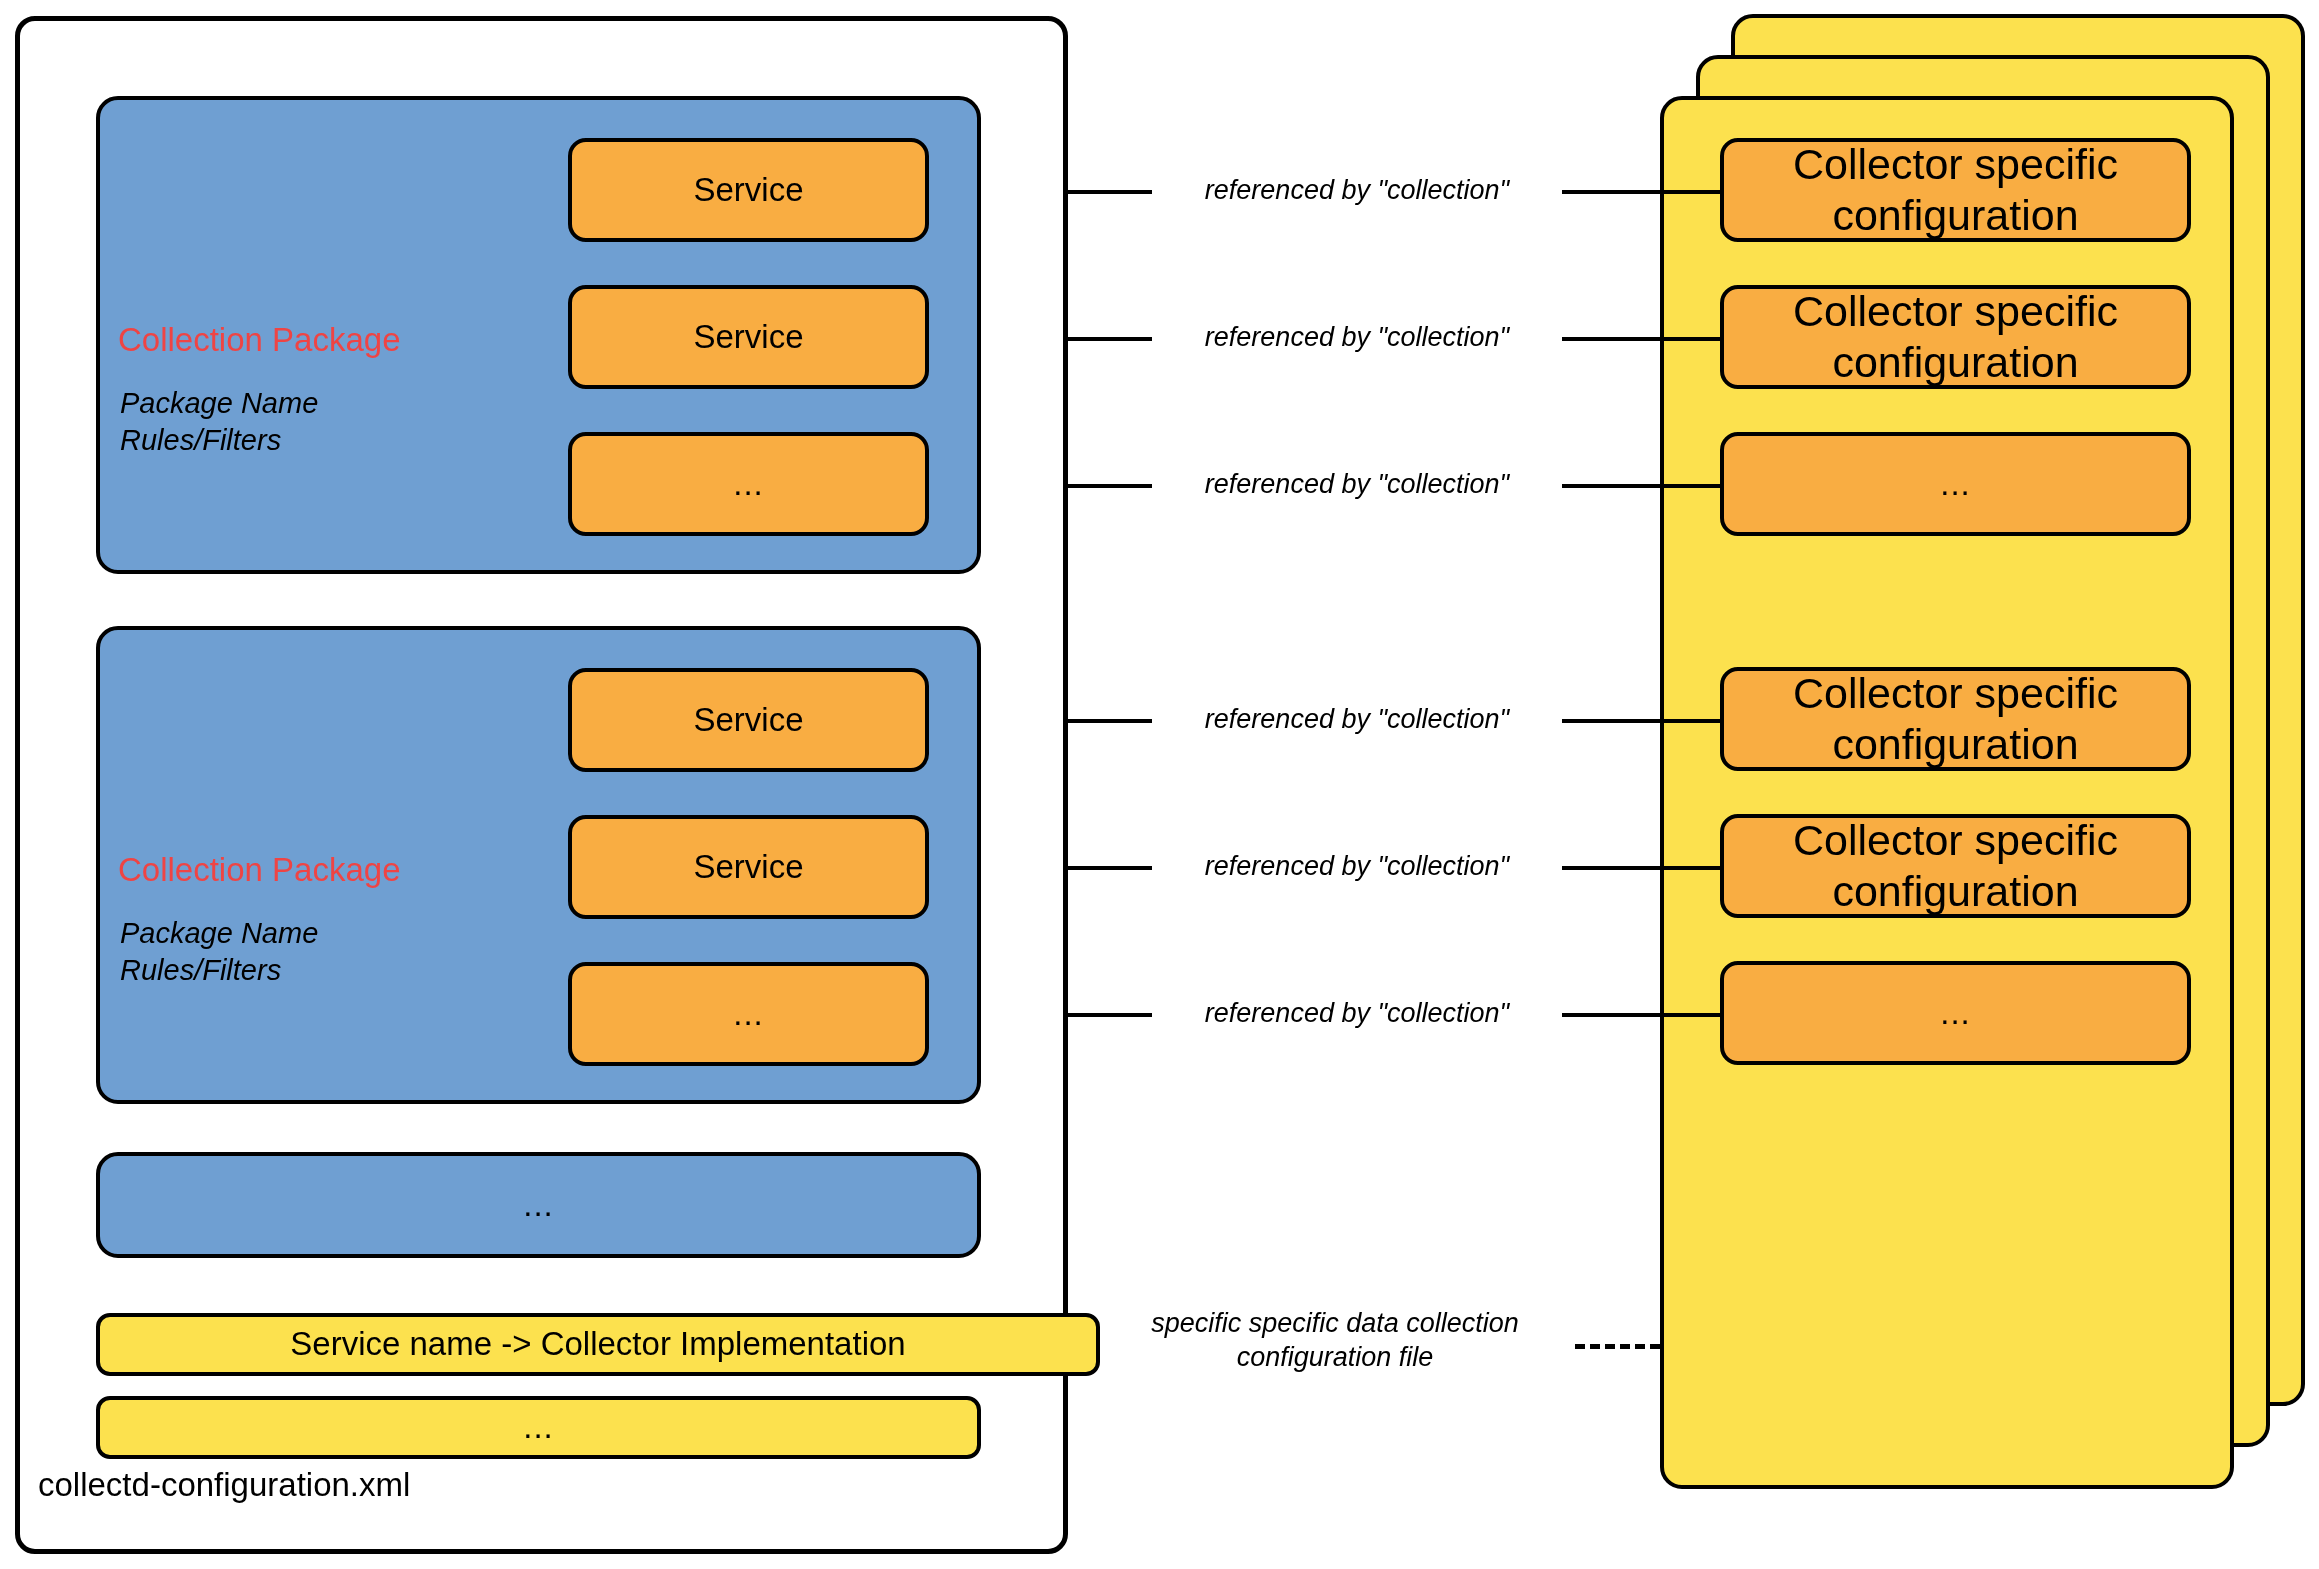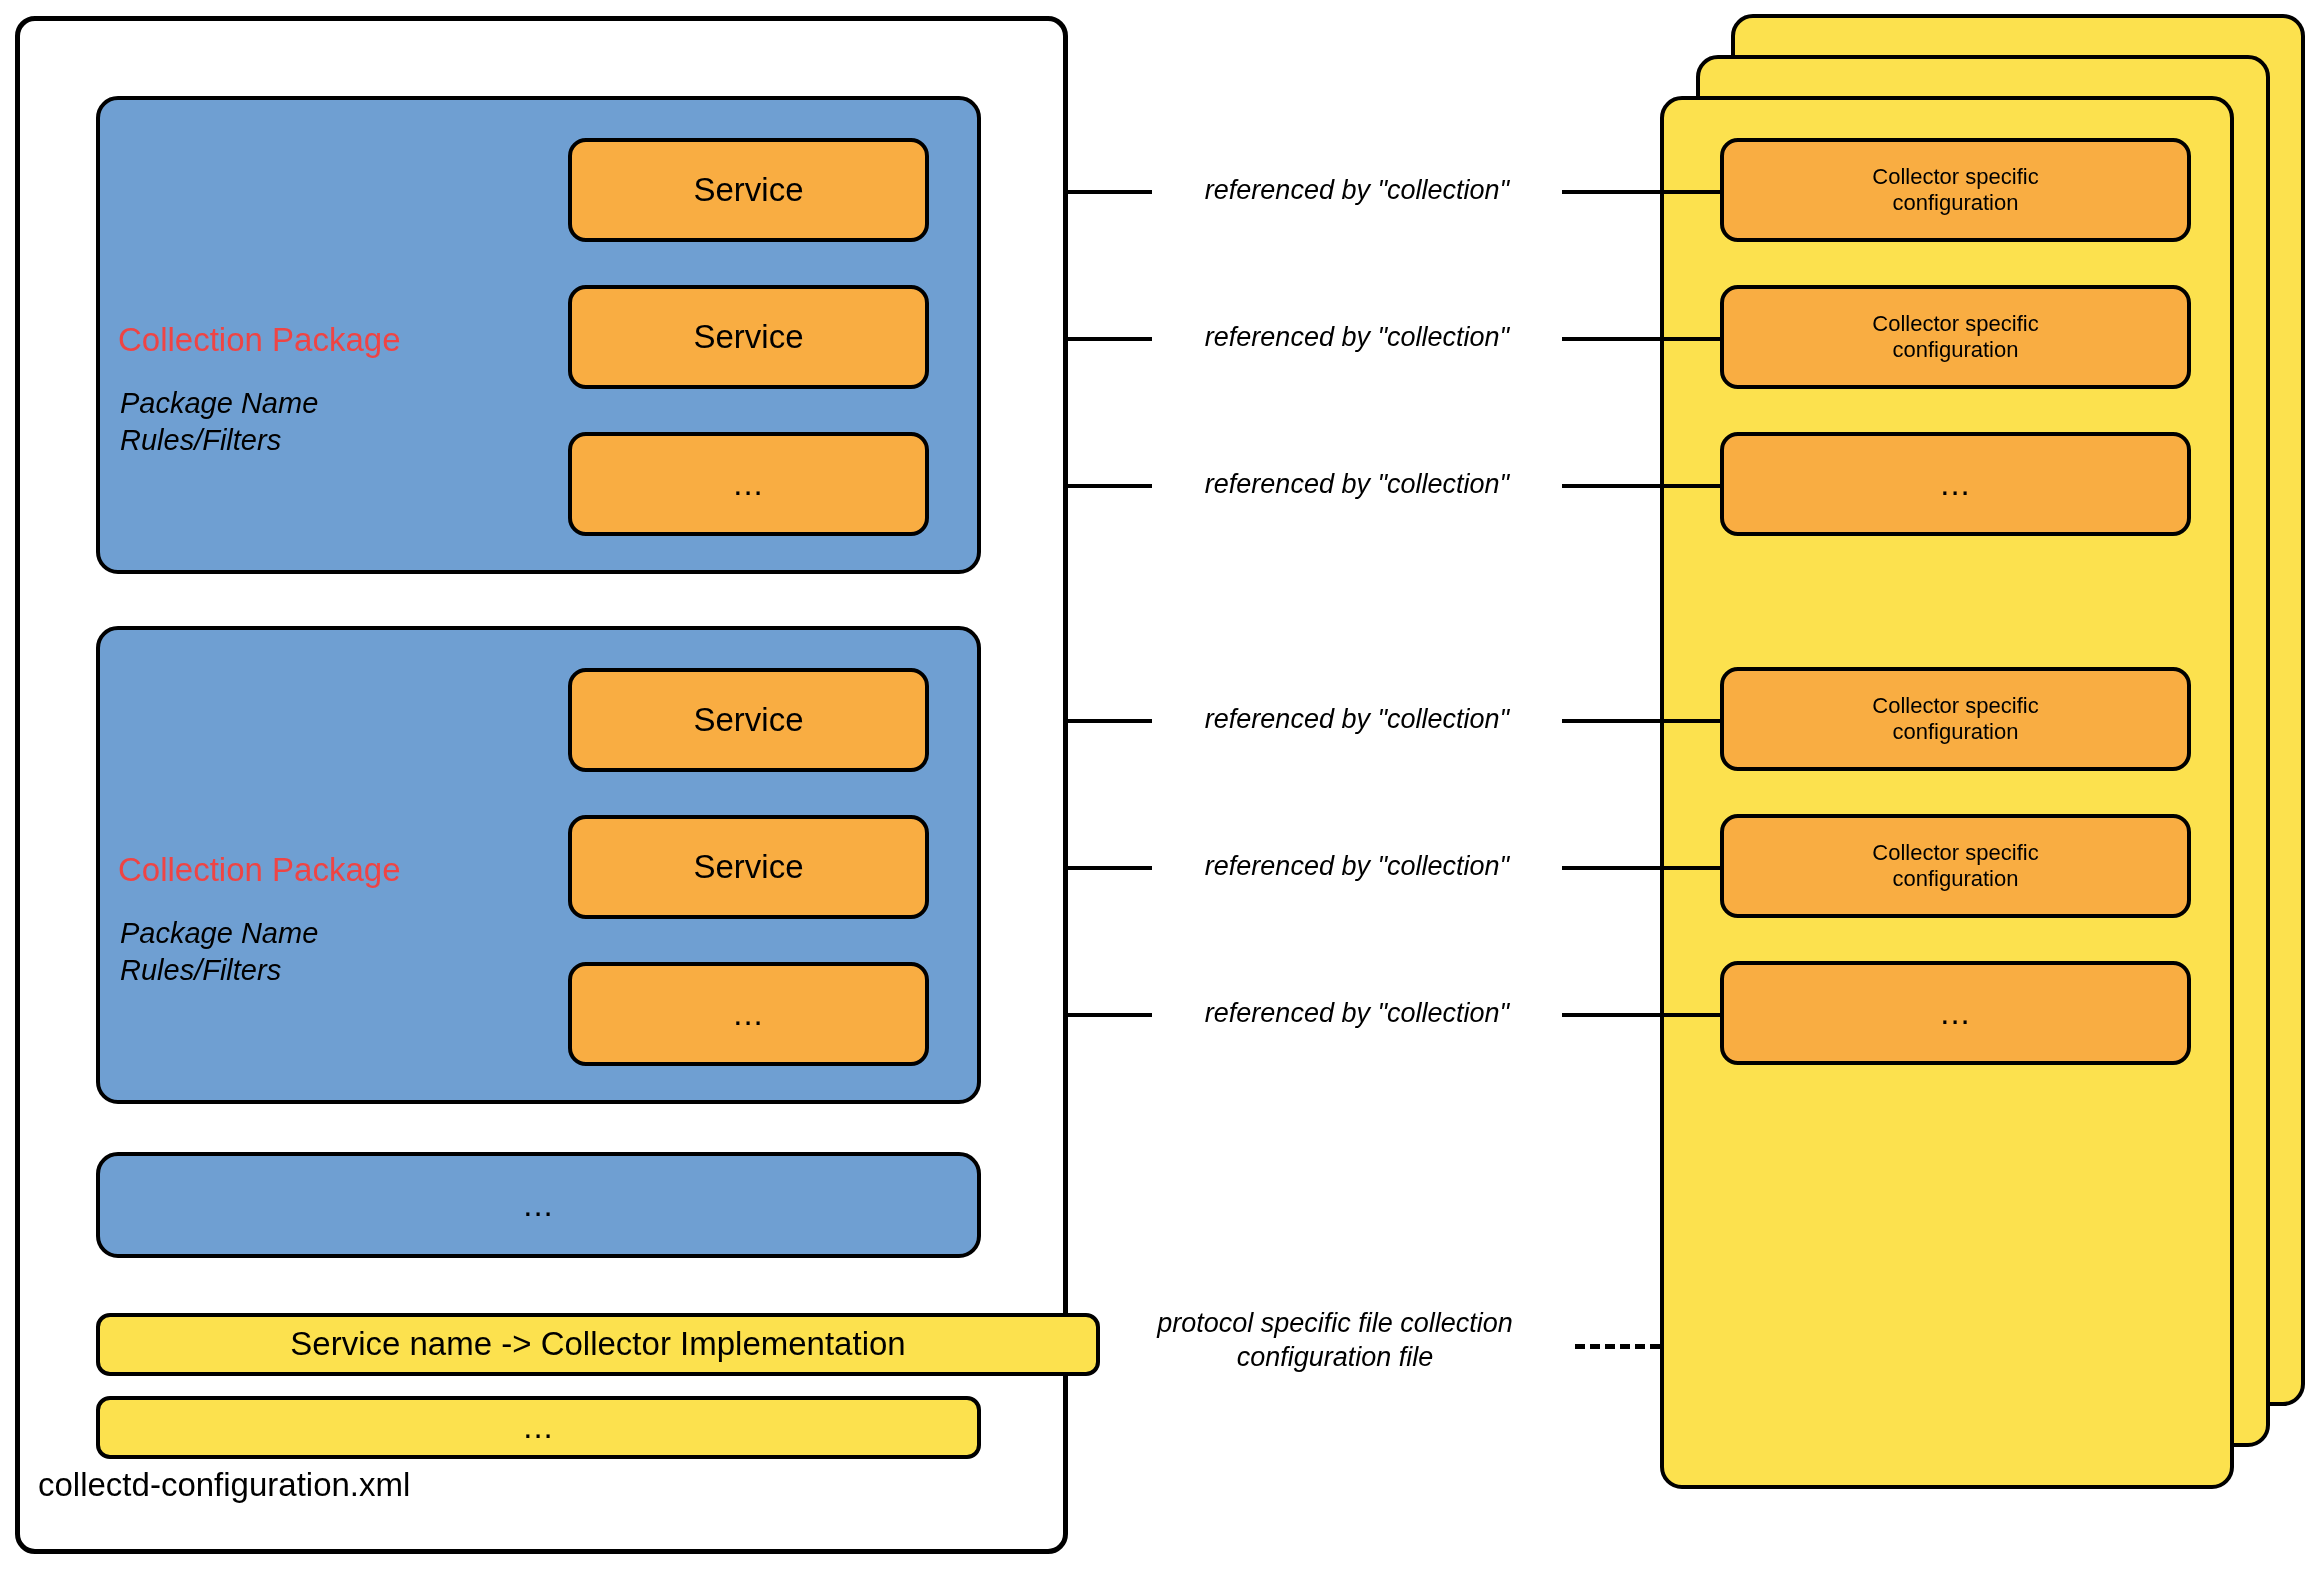--- a/index.html
+++ b/index.html
@@ -106,21 +106,21 @@
 
   
   .card{
     position:absolute;
     box-sizing:border-box;
     border:4px solid #000000;
     border-radius:22px;
     background:#fce14e;
   }
   .cfg{
-    font-size:22px;
+    font-size:43px;
   }
 </style>
 </head>
 <body>
 
 <div id="stage">
 
   <div class="card" style="left:1731px; top:14px; width:574px; height:1392px;"></div>
   <div class="card" style="left:1696px; top:55px; width:574px; height:1392px;"></div>
   <div class="card" style="left:1660px; top:96px; width:574px; height:1393px;"></div>
@@ -166,21 +166,21 @@
   <div id="xml-filename">collectd-configuration.xml</div>
 
   <div class="conn-label" style="left:1152px; top:174px; width:390px;">referenced by "collection"</div>
   <div class="conn-label" style="left:1152px; top:321px; width:390px;">referenced by "collection"</div>
   <div class="conn-label" style="left:1152px; top:468px; width:390px;">referenced by "collection"</div>
   <div class="conn-label" style="left:1152px; top:703px; width:390px;">referenced by "collection"</div>
   <div class="conn-label" style="left:1152px; top:850px; width:390px;">referenced by "collection"</div>
   <div class="conn-label" style="left:1152px; top:997px; width:390px;">referenced by "collection"</div>
 
   <div class="conn-label" style="left:1100px; top:1307px; width:450px;">
-    <div>protocol specific file collection</div>
+    <div>specific specific data collection</div>
     <div>configuration file</div>
   </div>
 
   <div class="box orange rounded-md cfg" style="left:1720px; top:138px; width:471px; height:104px; flex-direction:column;">
     <span>Collector specific</span>
     <span>configuration</span>
   </div>
 
   <div class="box orange rounded-md cfg" style="left:1720px; top:285px; width:471px; height:104px; flex-direction:column;">
     <span>Collector specific</span>

